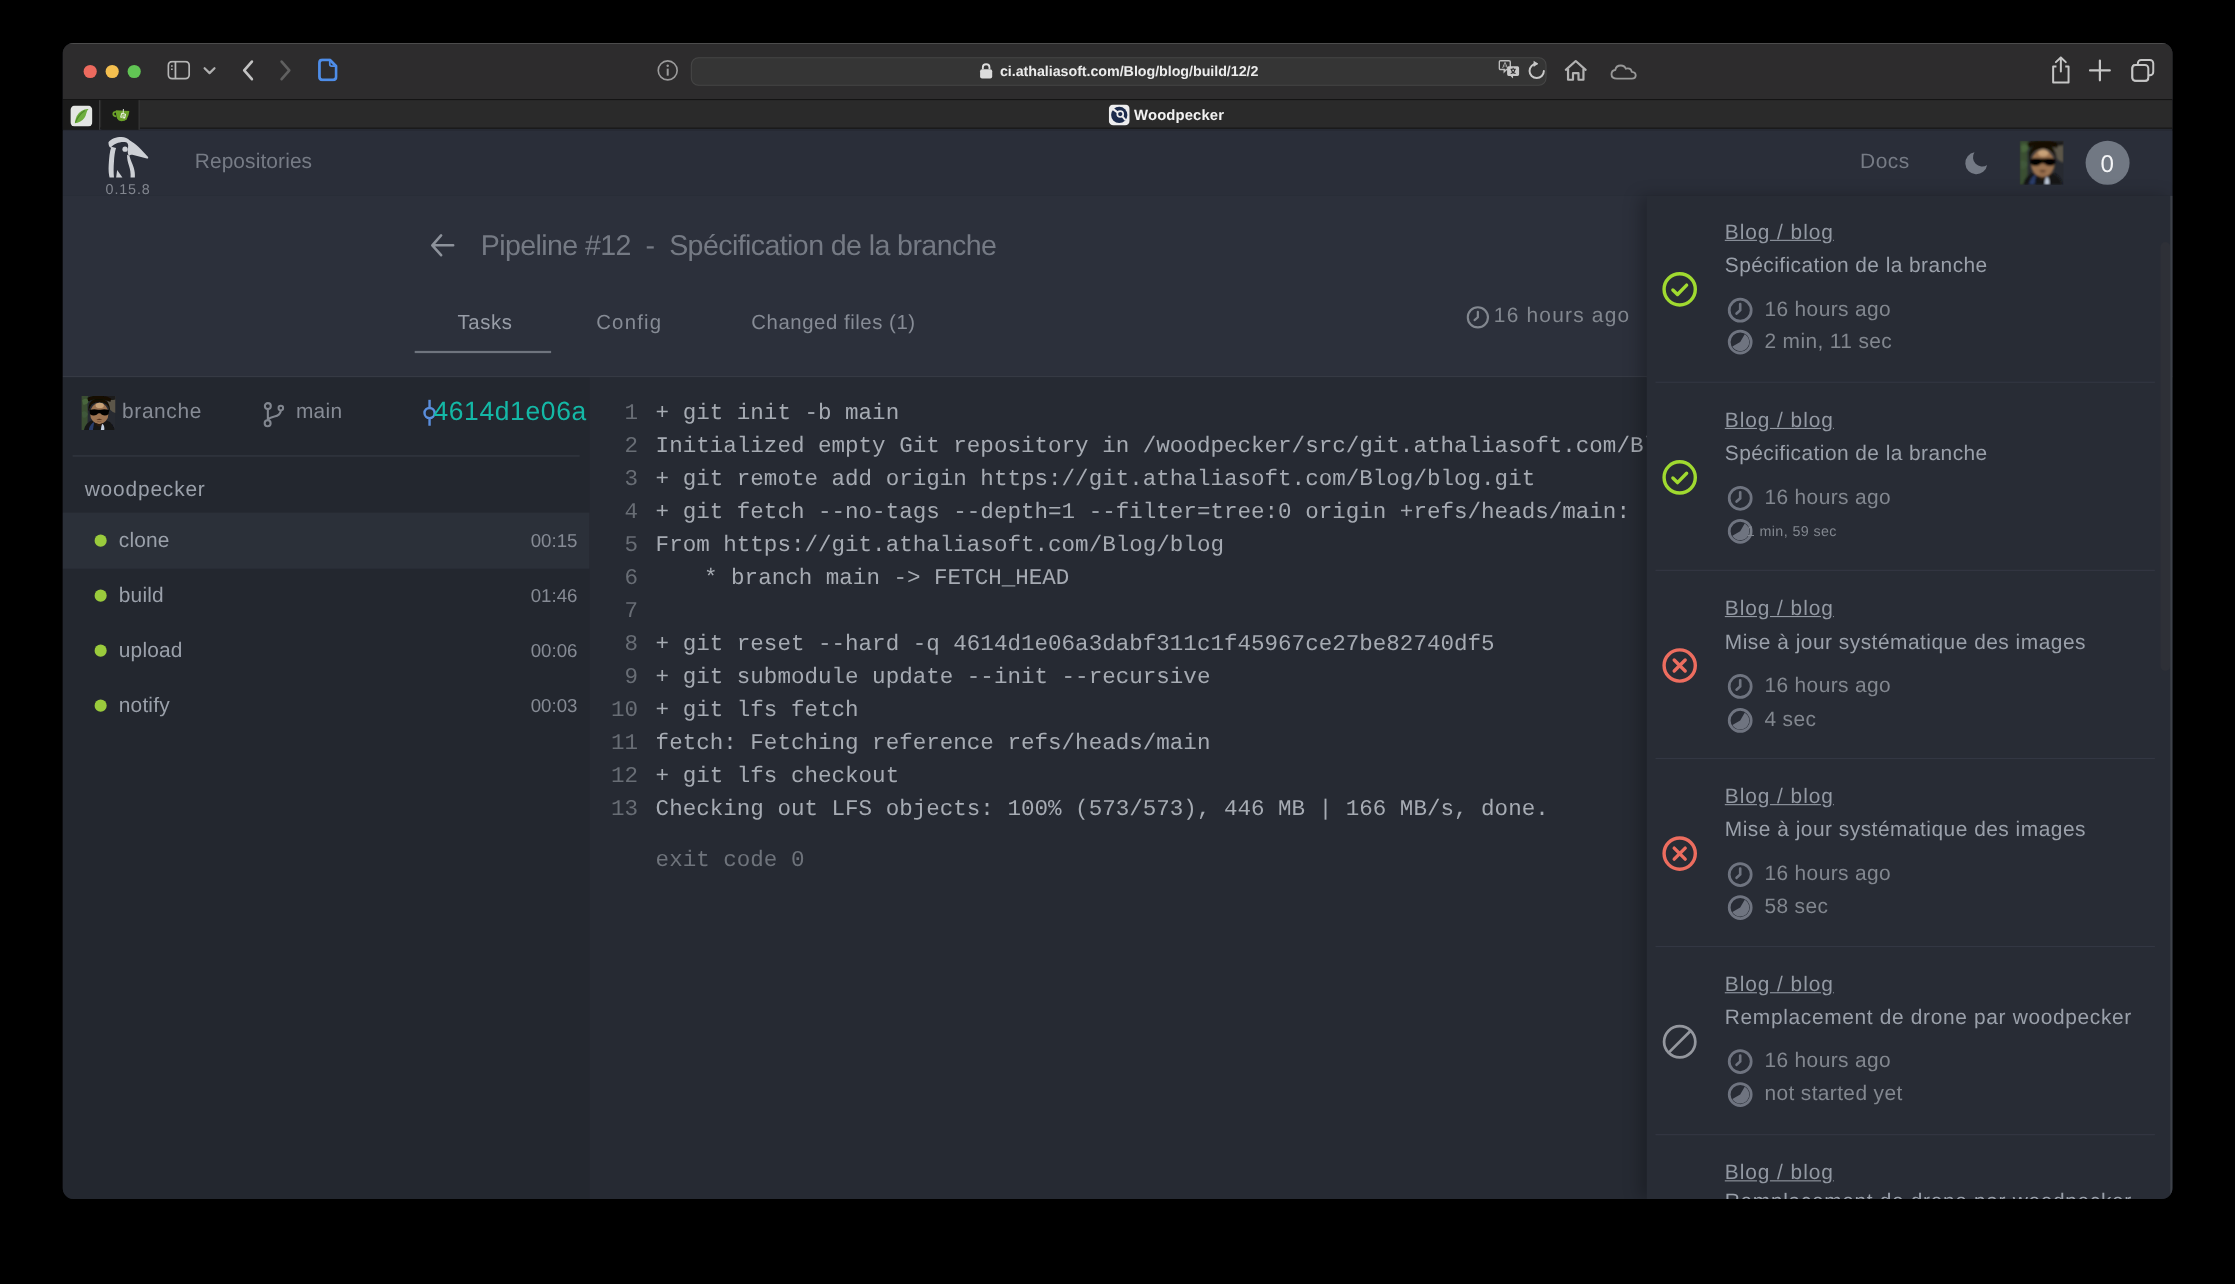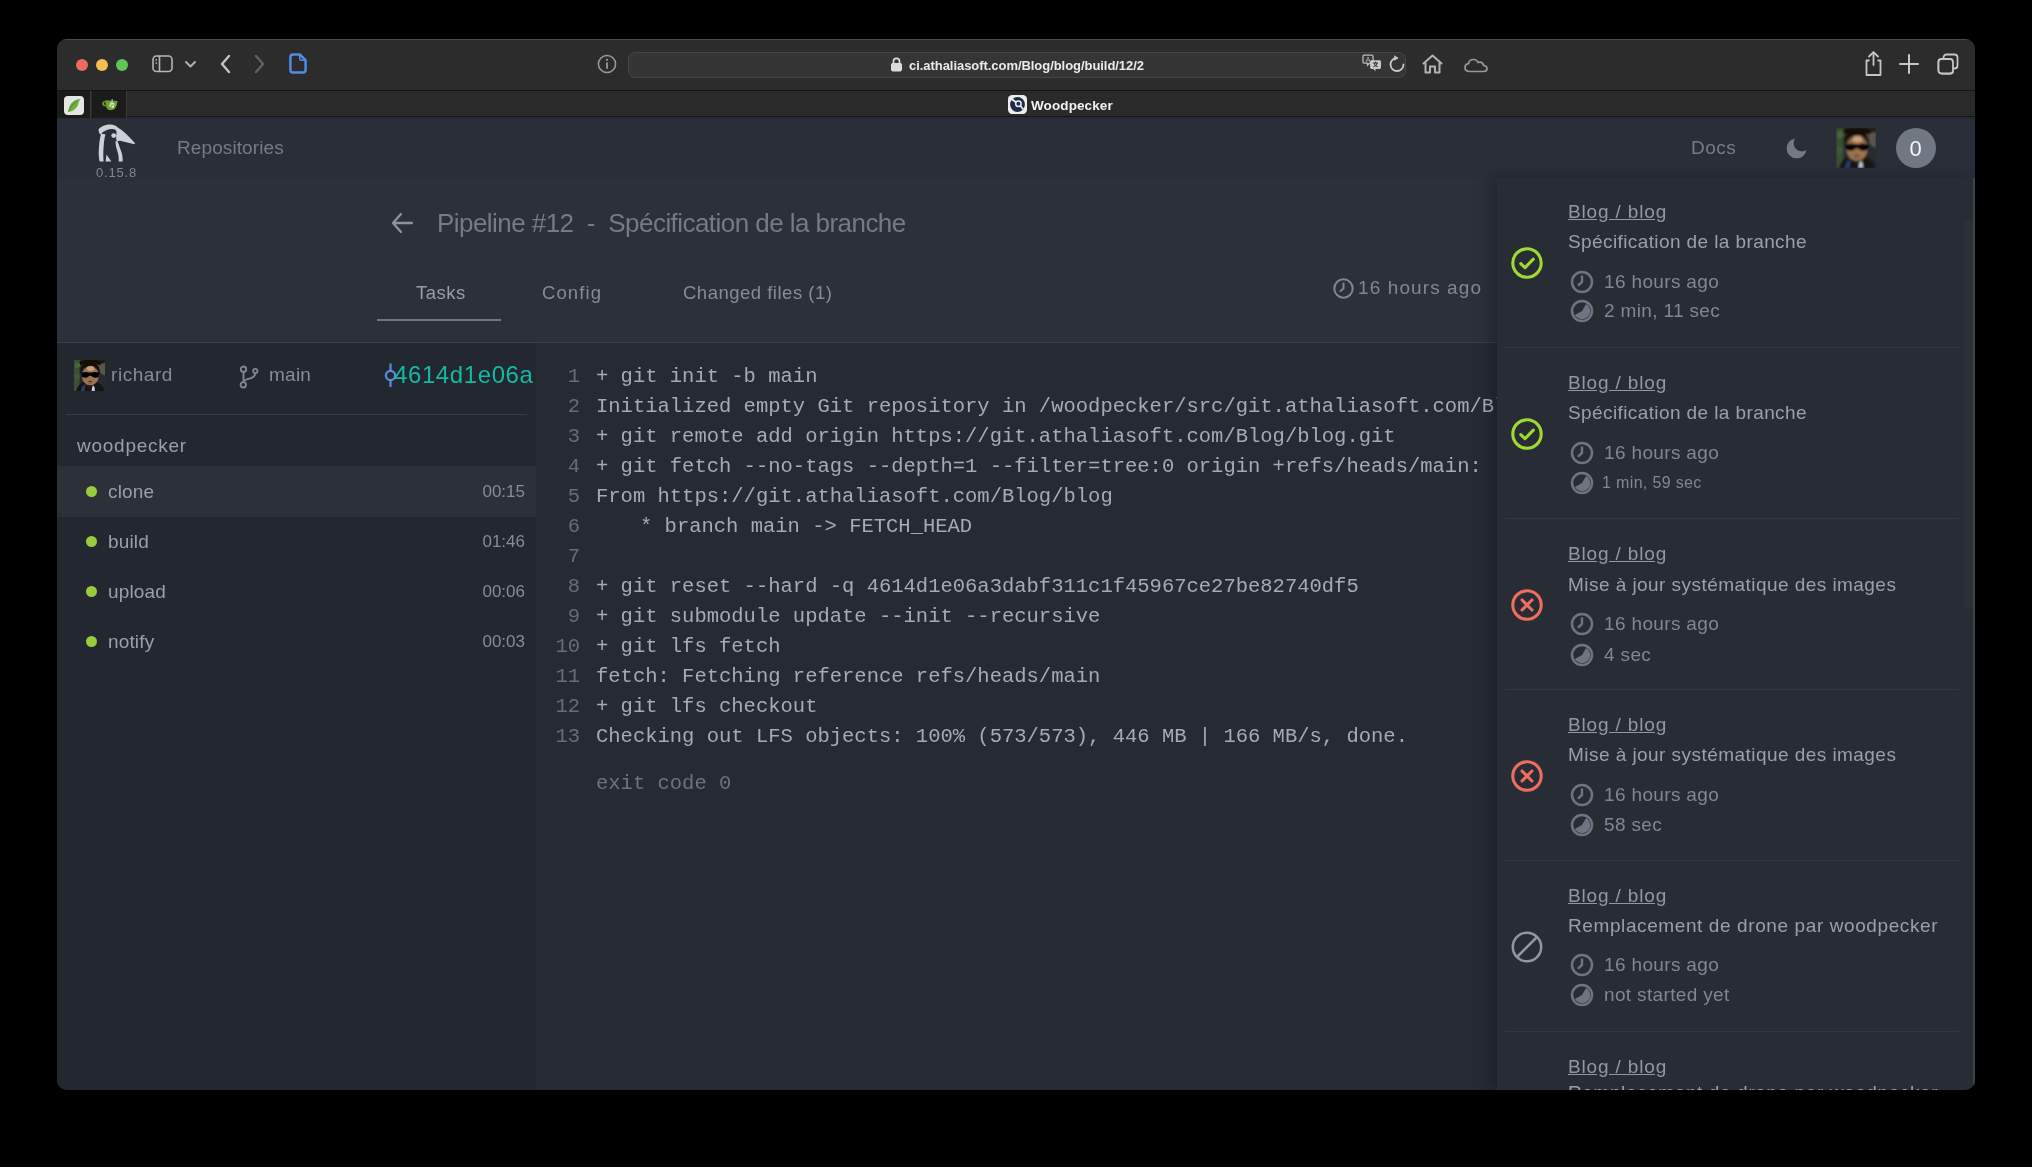--- a/index.html
+++ b/index.html
@@ -206,21 +206,21 @@
       <path d="M7 2 Q14 -1 21 0 Q29 -1 35 3 L34 7 Q27 3.5 21 4 Q14 3.5 8 6.5 Z" fill="#120d06"></path>
       <ellipse cx="21.5" cy="11" rx="4.8" ry="3.2" fill="#c8a278"></ellipse>
       <path d="M9.5 16.5 Q15 14.8 19.5 16.2 L22.5 16.2 Q27 14.8 32.5 16.5 L32 21.5 Q28 24 24 22 Q22.5 20.3 21 20.3 Q19.5 20.3 18 22 Q14 24 10 21.5 Z" fill="#050403"></path>
       <path d="M16 31.5 Q21 34.5 26 31.5 Q25 35.8 21 35.8 Q17 35.8 16 31.5 Z" fill="#291a10"></path>
       <path d="M17.5 27.3 Q21 29.2 24.5 27.3 Q21 26 17.5 27.3 Z" fill="#4c2c1a"></path>
       <path d="M18.5 29.6 Q21 30.8 23.5 29.6" stroke="#7e563e" stroke-width="1" fill="none"></path>
       <path d="M9 38 Q11 32.5 15 30.5 L13.5 40 H9 Z" fill="#2c3e6b"></path>
       <path d="M24.5 32.5 Q27.5 34.5 26.8 40 H22.8 Q23 35 24.5 32.5 Z" fill="#c3cedf"></path>
       </g>
     </svg>
-    <div class="t" style="left:54px; top:32px; font-size:19px; color:#868b95; letter-spacing:0.55px;">richard</div>
+    <div class="t" style="left:54px; top:32px; font-size:19px; color:#868b95; letter-spacing:0.55px;">branche</div>
     <svg class="abs" style="left:181px; top:22px;" width="21" height="24" viewBox="0 0 21 24">
       <circle cx="5.5" cy="4.2" r="2.7" fill="none" stroke="#81868f" stroke-width="1.9"></circle>
       <circle cx="17.3" cy="6" r="2.1" fill="none" stroke="#81868f" stroke-width="1.8"></circle>
       <circle cx="5.3" cy="19.8" r="2.7" fill="none" stroke="#81868f" stroke-width="1.9"></circle>
       <path d="M5.5 7 V17 M17.3 8.2 Q16.8 12.6 11.5 13.6 Q7 14.5 5.5 16.5" fill="none" stroke="#81868f" stroke-width="1.9"></path>
     </svg>
     <div class="t" style="left:212px; top:32px; font-size:19px; color:#868b95; letter-spacing:0.25px;">main</div>
     <svg class="abs" style="left:325px; top:20px;" width="17" height="25" viewBox="0 0 17 25">
       <circle cx="8.5" cy="12.5" r="4.6" fill="none" stroke="#5a8edc" stroke-width="2.2"></circle>
       <path d="M8.5 0.5 V7.9 M8.5 17.1 V24" stroke="#5a8edc" stroke-width="2.2"></path>
@@ -300,21 +300,21 @@
     <div class="t" style="left:71px; top:235px; font-size:19px; color:#9aa0aa; letter-spacing:0.4px;">Spécification de la branche</div>
     <svg class="sicon" style="left:73px; top:263px;" width="24" height="24" viewBox="0 0 24 24">
       <circle cx="12" cy="12" r="10" fill="none" stroke="#6f7480" stroke-width="2.5"></circle>
       <path d="M12 6.5 V12 L8.7 15" fill="none" stroke="#6f7480" stroke-width="2.4" stroke-linecap="round"></path>
     </svg>
     <div class="t" style="left:107px; top:275px; font-size:19px; color:#82878f; letter-spacing:0.35px;">16 hours ago</div>
     <svg class="sicon" style="left:73px; top:293px;" width="24" height="24" viewBox="0 0 24 24">
       <circle cx="12" cy="12" r="10" fill="none" stroke="#6f7480" stroke-width="2.5"></circle>
       <path d="M12 12 L16.1 4.9 A8.2 8.2 0 1 1 4.9 16.1 Z" fill="#6f7480"></path>
     </svg>
-    <div class="t" style="left:105px; top:305px; font-size:16px; color:#82878f; letter-spacing:0.35px;">1 min, 59 sec</div>
+    <div class="t" style="left:91px; top:305px; font-size:13px; color:#82878f; letter-spacing:0.35px;">1 min, 59 sec</div>
     <div class="entry-divider" style="top:340px;"></div>
 
     <svg class="sicon" style="left:13px; top:410px;" width="34" height="34" viewBox="0 0 34 34">
       <circle cx="17" cy="17" r="14.2" fill="none" stroke="#ed6d5f" stroke-width="3.1"></circle>
       <path d="M12 12 L22 22 M22 12 L12 22" stroke="#ed6d5f" stroke-width="3.1" stroke-linecap="round"></path>
     </svg>
     <div class="t" style="left:71px; top:376px; font-size:19px; color:#9298a2; text-decoration:underline; letter-spacing:0.85px;">Blog / blog</div>
     <div class="t" style="left:71px; top:407px; font-size:19px; color:#9aa0aa; letter-spacing:0.45px;">Mise à jour systématique des images</div>
     <svg class="sicon" style="left:73px; top:434px;" width="24" height="24" viewBox="0 0 24 24">
       <circle cx="12" cy="12" r="10" fill="none" stroke="#6f7480" stroke-width="2.5"></circle>

